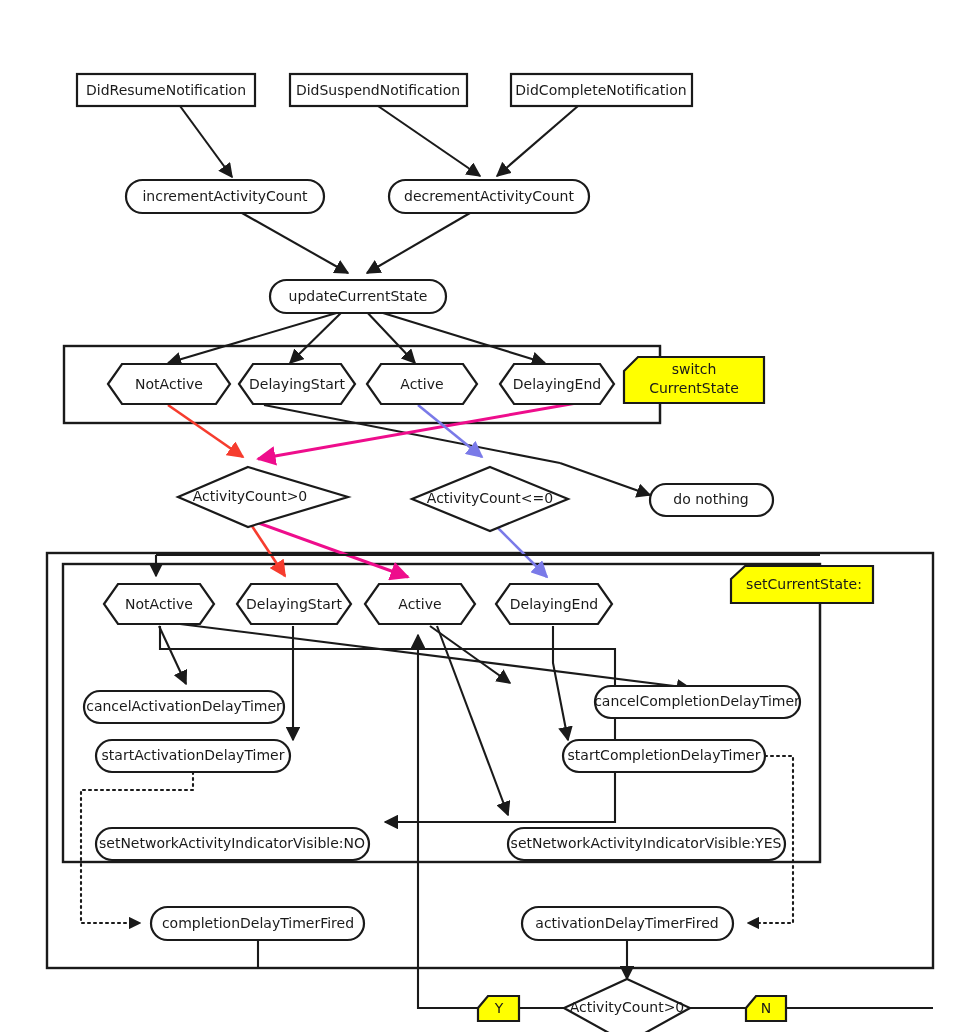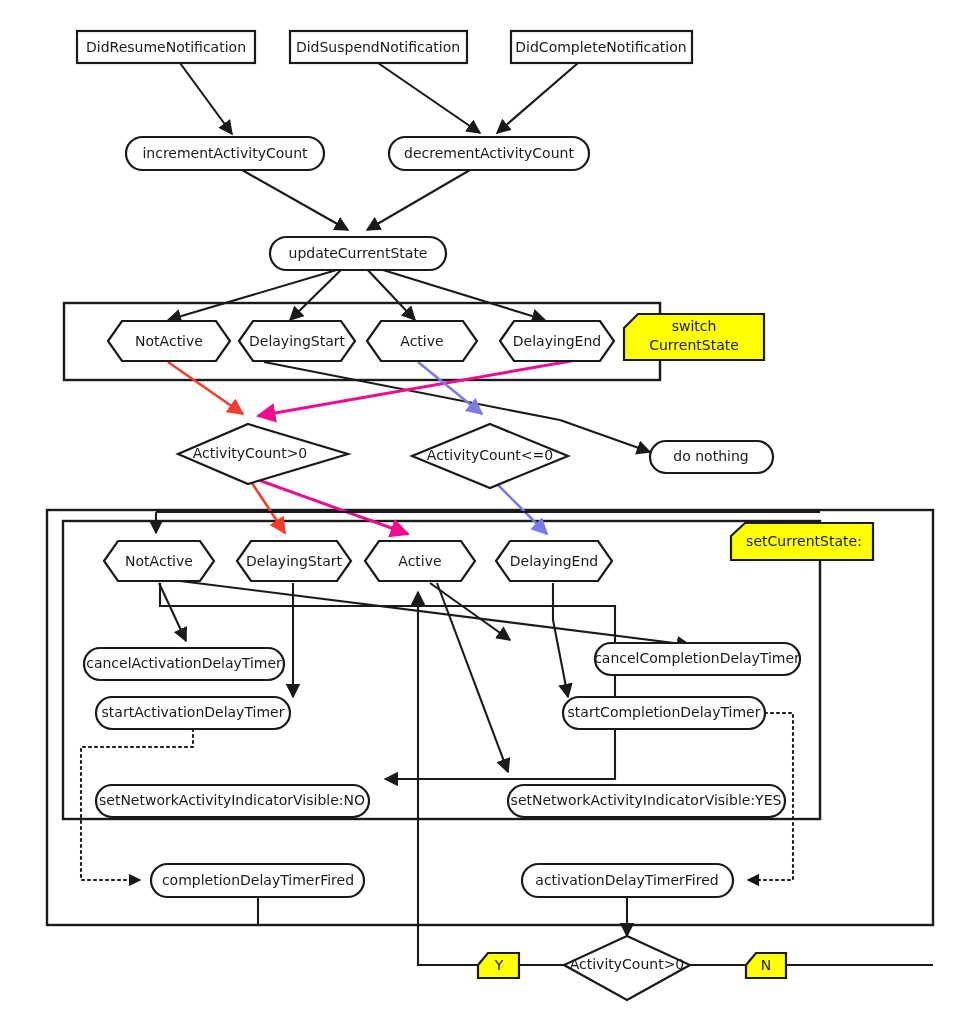--- a/index.html
+++ b/index.html
@@ -12,20 +12,21 @@
     font-family: "DejaVu Sans", "Liberation Sans", sans-serif;
     width: 965px;
     height: 1032px;
     overflow: hidden;
   }
   #diagram-root {
     position: relative;
     width: 965px;
     height: 928px;
     background: #ffffff;
+    margin-top: 43px;
   }
   svg#flowchart {
     display: block;
     width: 965px;
     height: 1032px;
   }
   .node-shape {
     fill: #ffffff;
     stroke: #1a1a1a;
     stroke-width: 2.2;

